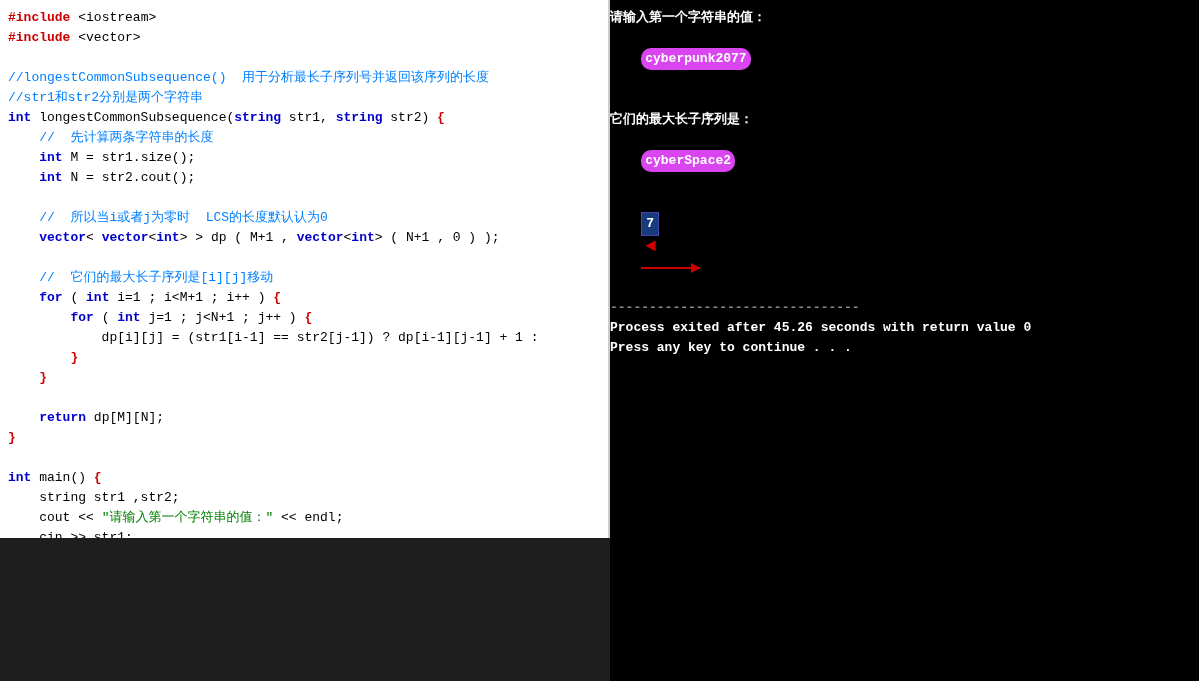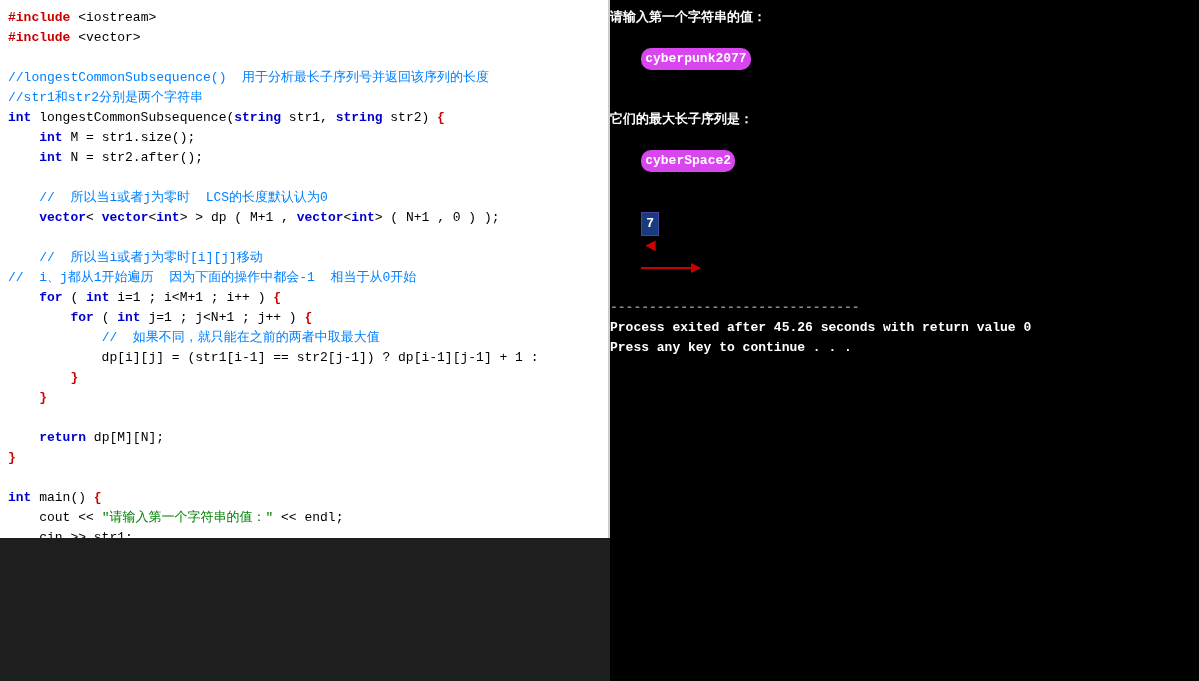--- a/index.html
+++ b/index.html
@@ -104,27 +104,30 @@
   </div>
 
   <div class="code-line">
     <span class="code-content"><span class="cm">//str1和str2分别是两个字符串</span></span>
   </div>
 
   <div class="code-line">
     <span class="code-content"><span class="kw">int</span><span class="plain"> longestCommonSubsequence(</span><span class="kw">string</span><span class="plain"> str1, </span><span class="kw">string</span><span class="plain"> str2) </span><span class="red">{</span></span>
   </div>
 
+  <div class="code-line">
+    <span class="code-content"><span class="plain">    </span><span class="cm">//  先计算两条字符串的长度</span></span>
+  </div>
 
   <div class="code-line">
     <span class="code-content"><span class="plain">    </span><span class="kw">int</span><span class="plain"> M = str1.size();</span></span>
   </div>
 
   <div class="code-line">
-    <span class="code-content"><span class="plain">    </span><span class="kw">int</span><span class="plain"> N = str2.after();</span></span>
+    <span class="code-content"><span class="plain">    </span><span class="kw">int</span><span class="plain"> N = str2.cout();</span></span>
   </div>
 
   <div class="code-line">
     <span class="code-content">&nbsp;</span>
   </div>
 
 
 
   <div class="code-line">
     <span class="code-content"><span class="plain">    </span><span class="cm">//  所以当i或者j为零时  LCS的长度默认认为0</span></span>
@@ -132,39 +135,33 @@
 
   <div class="code-line">
     <span class="code-content"><span class="plain">    </span><span class="kw">vector</span><span class="plain">&lt; </span><span class="kw">vector</span><span class="plain">&lt;</span><span class="kw">int</span><span class="plain">&gt; &gt; dp ( M+1 , </span><span class="kw">vector</span><span class="plain">&lt;</span><span class="kw">int</span><span class="plain">&gt; ( N+1 , 0 ) );</span></span>
   </div>
 
   <div class="code-line">
     <span class="code-content">&nbsp;</span>
   </div>
 
   <div class="code-line">
-    <span class="code-content"><span class="plain">    </span><span class="cm">//  所以当i或者j为零时[i][j]移动</span></span>
-  </div>
-
-  <div class="code-line">
-    <span class="code-content"><span class="cm">//  i、j都从1开始遍历  因为下面的操作中都会-1  相当于从0开始</span></span>
-  </div>
+    <span class="code-content"><span class="plain">    </span><span class="cm">//  它们的最大长子序列是[i][j]移动</span></span>
+  </div>
+
 
   <div class="code-line">
     <span class="code-content"><span class="plain">    </span><span class="kw">for</span><span class="plain"> ( </span><span class="kw">int</span><span class="plain"> i=1 ; i&lt;M+1 ; i++ ) </span><span class="red">{</span></span>
   </div>
 
   <div class="code-line">
     <span class="code-content"><span class="plain">        </span><span class="kw">for</span><span class="plain"> ( </span><span class="kw">int</span><span class="plain"> j=1 ; j&lt;N+1 ; j++ ) </span><span class="red">{</span></span>
   </div>
 
 
-  <div class="code-line">
-    <span class="code-content"><span class="plain">            </span><span class="cm">//  如果不同，就只能在之前的两者中取最大值</span></span>
-  </div>
 
   <div class="code-line">
     <span class="code-content"><span class="plain">            dp[i][j] = (str1[i-1] == str2[j-1]) ? dp[i-1][j-1] + 1 :</span></span>
   </div>
 
   <div class="code-line">
     <span class="code-content"><span class="plain">        </span><span class="red">}</span></span>
   </div>
 
   <div class="code-line">
@@ -185,20 +182,23 @@
   </div>
 
   <div class="code-line">
     <span class="code-content">&nbsp;</span>
   </div>
 
   <div class="code-line">
     <span class="code-content"><span class="kw">int</span><span class="plain"> main() </span><span class="red">{</span></span>
   </div>
 
+  <div class="code-line">
+    <span class="code-content"><span class="plain">    string str1 ,str2;</span></span>
+  </div>
 
   <div class="code-line">
     <span class="code-content"><span class="plain">    cout &lt;&lt; </span><span class="str">"请输入第一个字符串的值："</span><span class="plain"> &lt;&lt; endl;</span></span>
   </div>
 
   <div class="code-line">
     <span class="code-content"><span class="plain">    cin &gt;&gt; str1;</span></span>
   </div>
 
 </div>

